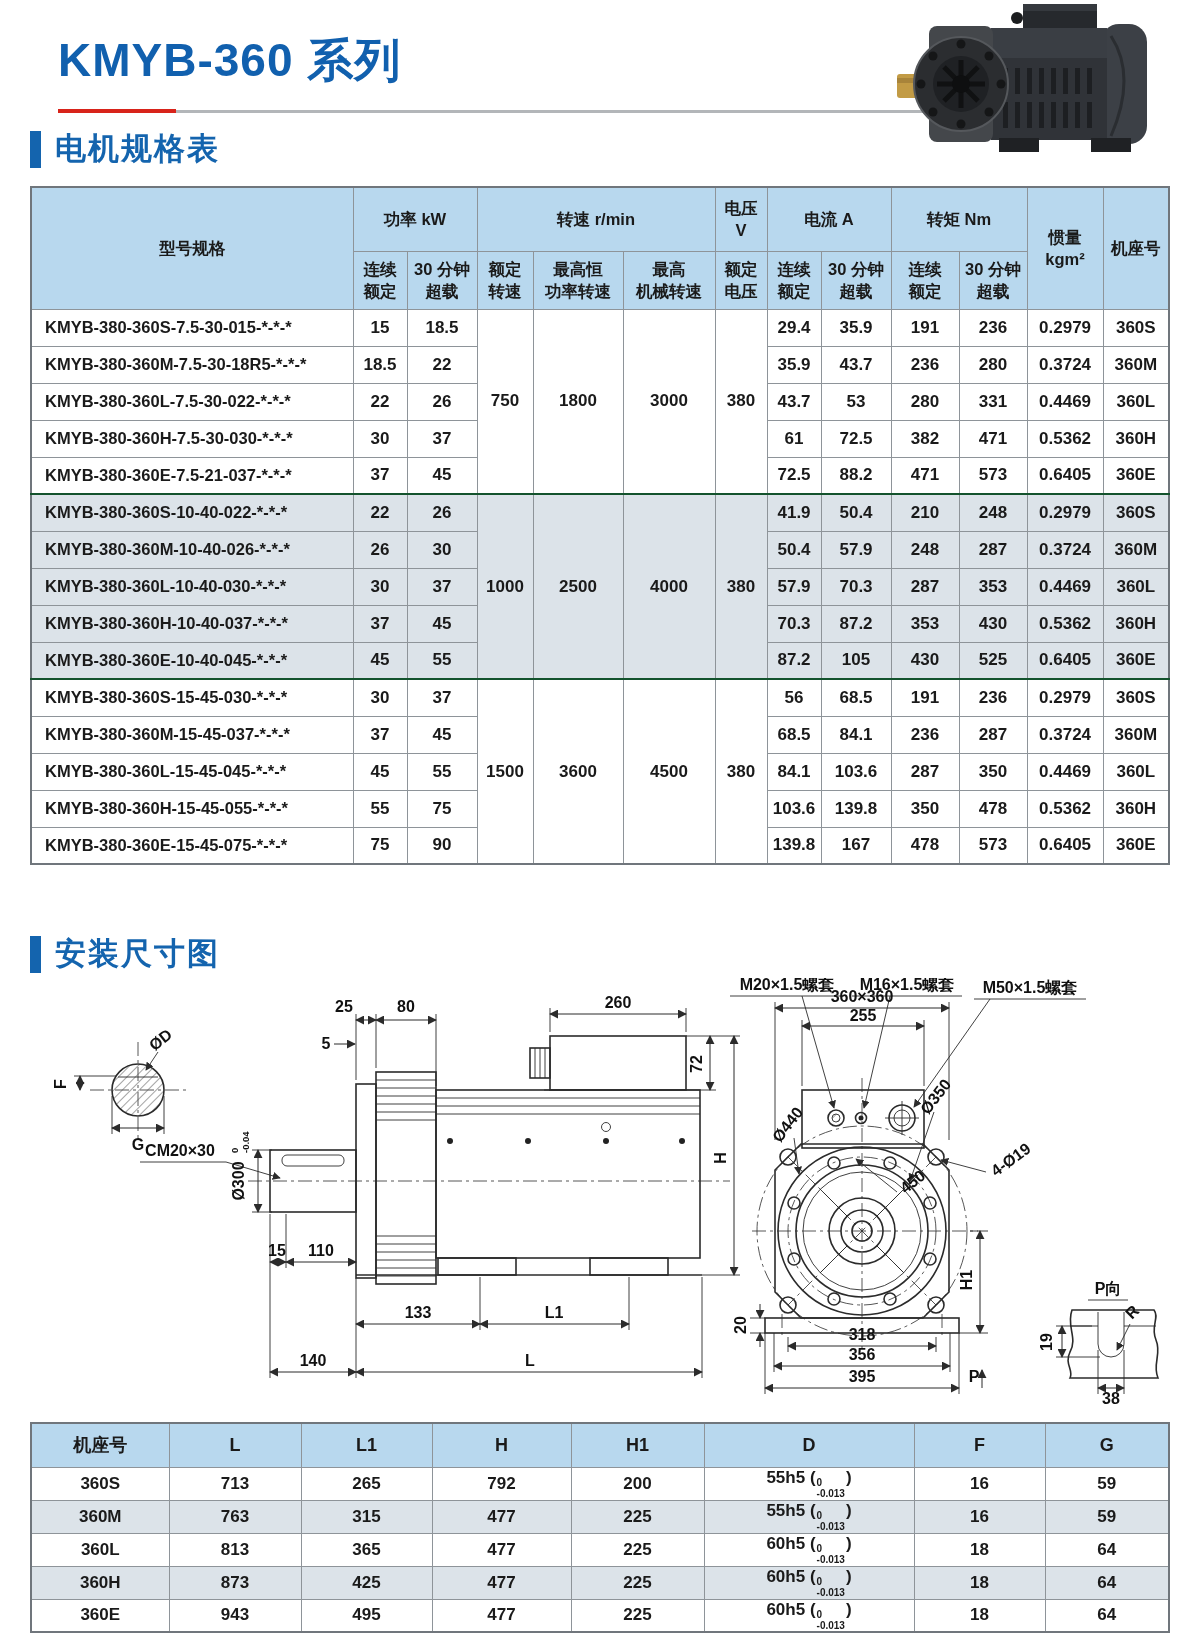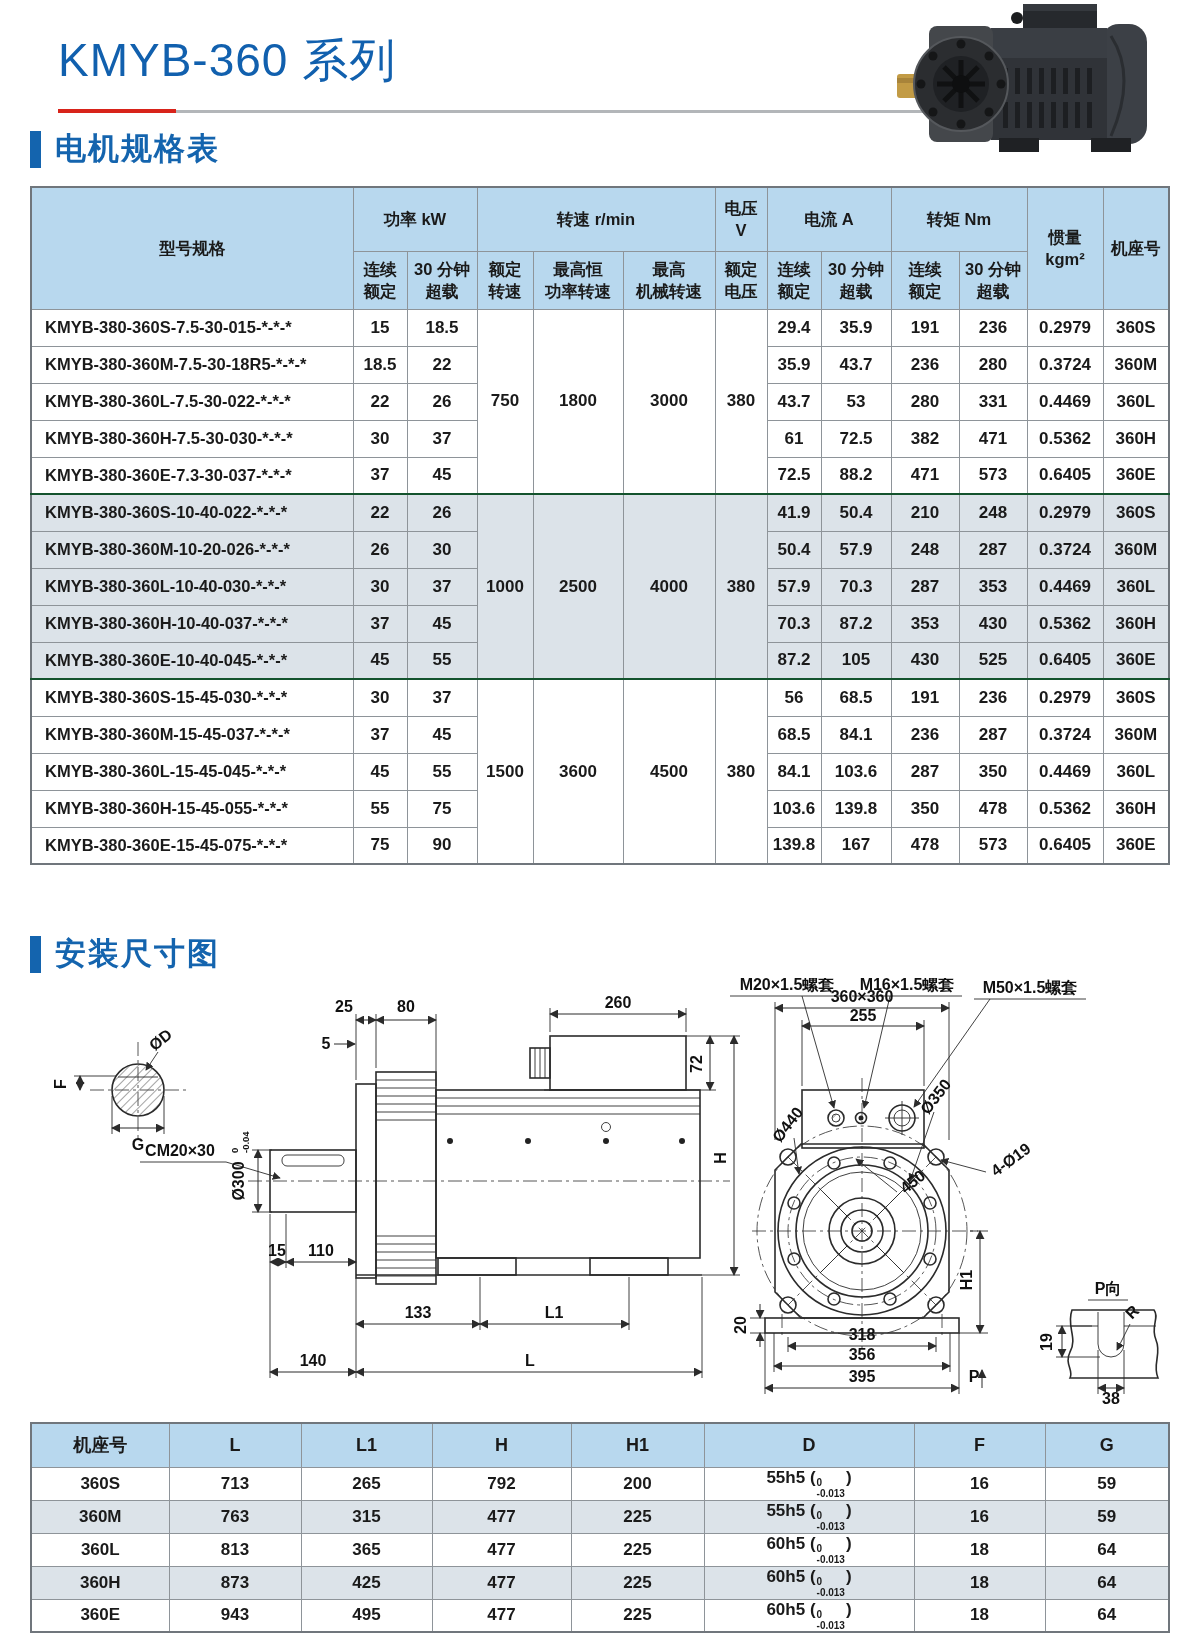--- a/index.html
+++ b/index.html
@@ -1,21 +1,21 @@
 <!DOCTYPE html>
 <html><head>
 <meta charset="utf-8">
 <style>
 *{margin:0;padding:0;box-sizing:border-box;}
 html,body{background:#fff;}
 body{font-family:"Liberation Sans","DejaVu Sans",sans-serif;color:#1a1a1a;}
 .page{position:relative;width:1200px;height:1651px;background:#fff;overflow:hidden;}
 
 
-.title{position:absolute;left:58px;top:30px;font-size:46px;font-weight:normal;color:#1160ae;letter-spacing:1px;}
+.title{position:absolute;left:58px;top:30px;font-size:46px;font-weight:bold;color:#1160ae;letter-spacing:1px;}
 .divider{position:absolute;left:58px;top:110px;width:884px;height:3px;background:#b3b6b9;}
 .divider .red{position:absolute;left:0;top:-1px;width:118px;height:4px;background:#d8231a;}
 .photo{position:absolute;left:895px;top:2px;width:268px;height:152px;}
 
 
 .section-head{position:absolute;display:flex;align-items:center;gap:14px;}
 .section-head .bar{width:11px;height:37px;background:#1464ae;}
 .section-head .txt{font-size:31px;font-weight:bold;color:#1464ae;letter-spacing:2px;}
 #sec-spec{left:30px;top:128px;}
 #sec-dim{left:30px;top:933px;}
@@ -212,21 +212,21 @@
           <td>30</td>
           <td>37</td>
           <td>61</td>
           <td>72.5</td>
           <td>382</td>
           <td>471</td>
           <td>0.5362</td>
           <td>360H</td>
         </tr>
         <tr>
-          <td class="model">KMYB-380-360E-7.3-30-037-*-*-*</td>
+          <td class="model">KMYB-380-360E-7.5-21-037-*-*-*</td>
           <td>37</td>
           <td>45</td>
           <td>72.5</td>
           <td>88.2</td>
           <td>471</td>
           <td>573</td>
           <td>0.6405</td>
           <td>360E</td>
         </tr>
         <tr class="alt gsep">
@@ -238,21 +238,21 @@
           <td rowspan="5">4000</td>
           <td rowspan="5">380</td>
           <td>41.9</td>
           <td>50.4</td>
           <td>210</td>
           <td>248</td>
           <td>0.2979</td>
           <td>360S</td>
         </tr>
         <tr class="alt">
-          <td class="model">KMYB-380-360M-10-20-026-*-*-*</td>
+          <td class="model">KMYB-380-360M-10-40-026-*-*-*</td>
           <td>26</td>
           <td>30</td>
           <td>50.4</td>
           <td>57.9</td>
           <td>248</td>
           <td>287</td>
           <td>0.3724</td>
           <td>360M</td>
         </tr>
         <tr class="alt">

